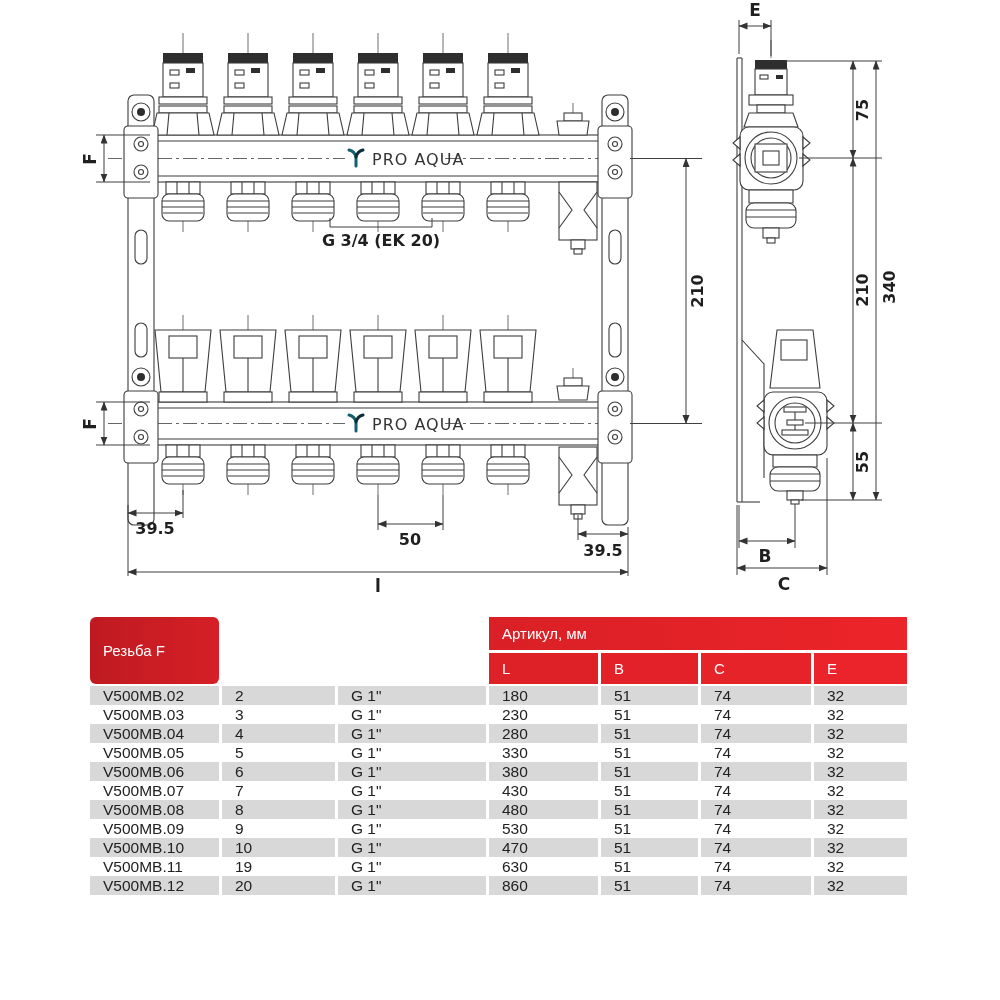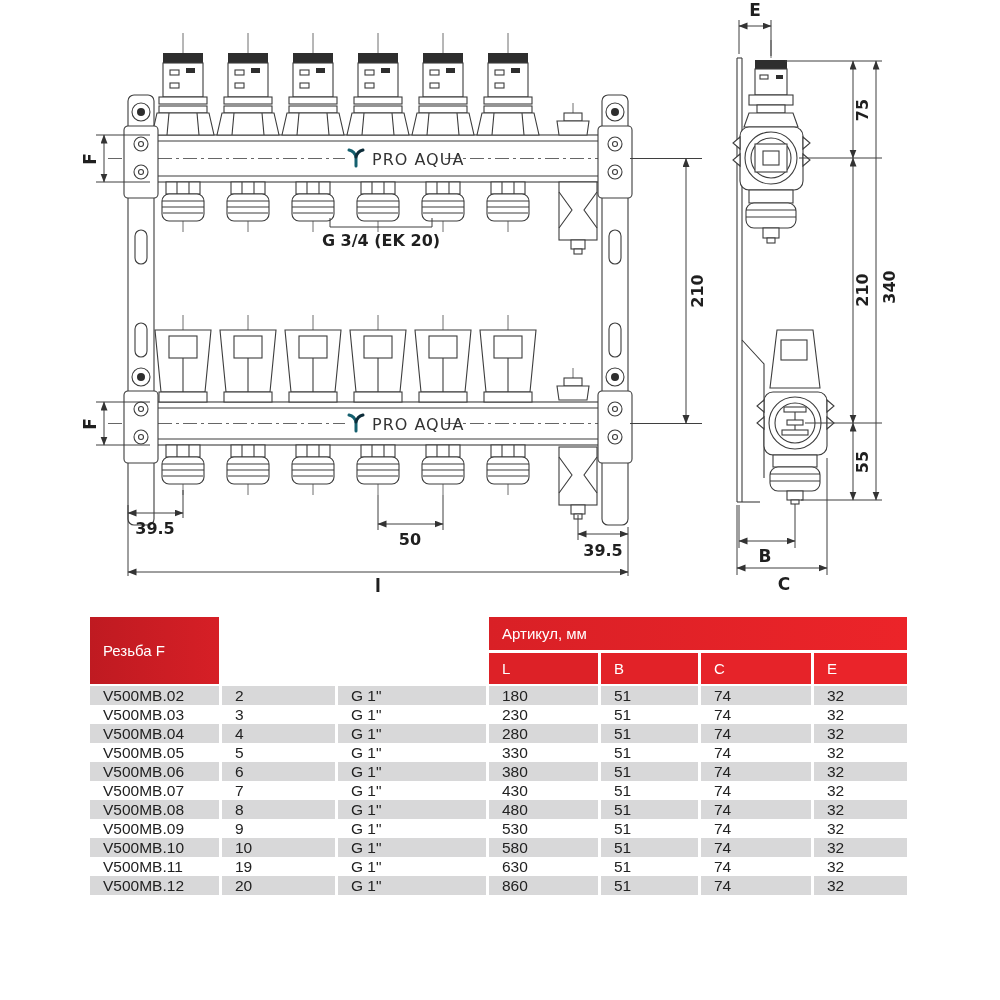--- a/index.html
+++ b/index.html
@@ -6,21 +6,21 @@
   #page{position:relative;width:1000px;height:1000px;background:#fff;overflow:hidden;
         font-family:"Liberation Sans", sans-serif;}
   #drawing{position:absolute;left:0;top:0;}
   
   #spec-table{position:absolute;left:90px;top:617px;width:817px;}
   .thead-grid,.trow{display:grid;grid-template-columns:129px 113px 148px 109px 97px 110px 93px;column-gap:3px;}
   .thead-grid{grid-template-rows:33px 31px;row-gap:3px;}
   .th{color:#fff;font-size:15px;display:flex;align-items:center;padding-left:13px;line-height:17px;}
   .h-article{grid-row:1 / span 2;background:linear-gradient(90deg,#8F1016,#A7141C);}
   .h-outlets{grid-row:1 / span 2;background:linear-gradient(90deg,#A9151D,#BD1921);}
-  .h-thread{grid-row:1 / span 2;background:linear-gradient(90deg,#BF1A21,#D61F26);}
+  .h-thread{grid-row:1 / span 2;background:linear-gradient(90deg,#BF1A21,#D61F26);border-radius:6px;}
   .h-dims{grid-column:4 / span 4;grid-row:1;background:linear-gradient(90deg,#D92026,#EC2429);}
   .h-l{grid-column:4;grid-row:2;background:#DD2127;}
   .h-b{grid-column:5;grid-row:2;background:#E22228;}
   .h-c{grid-column:6;grid-row:2;background:#E62329;}
   .h-e{grid-column:7;grid-row:2;background:#EA242A;}
   #tbody{margin-top:2px;}
   .trow{height:19px;}
   .td{display:flex;align-items:center;padding-left:13px;font-size:15.5px;color:#222;background:#fff;}
   .trow.gray .td{background:#D8D8D9;}
   
@@ -401,21 +401,21 @@
       <div class="td">530</div>
       <div class="td">51</div>
       <div class="td">74</div>
       <div class="td">32</div>
     </div>
 
     <div class="trow gray">
       <div class="td">V500MB.10</div>
       <div class="td">10</div>
       <div class="td">G 1"</div>
-      <div class="td">580</div>
+      <div class="td">470</div>
       <div class="td">51</div>
       <div class="td">74</div>
       <div class="td">32</div>
     </div>
 
     <div class="trow">
       <div class="td">V500MB.11</div>
       <div class="td">19</div>
       <div class="td">G 1"</div>
       <div class="td">630</div>

